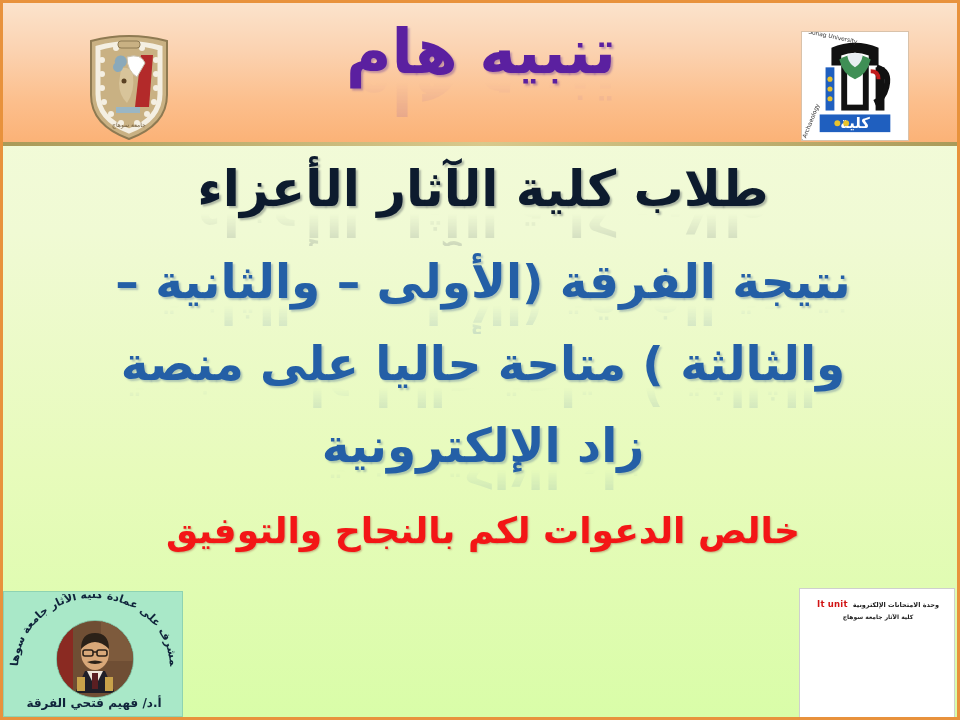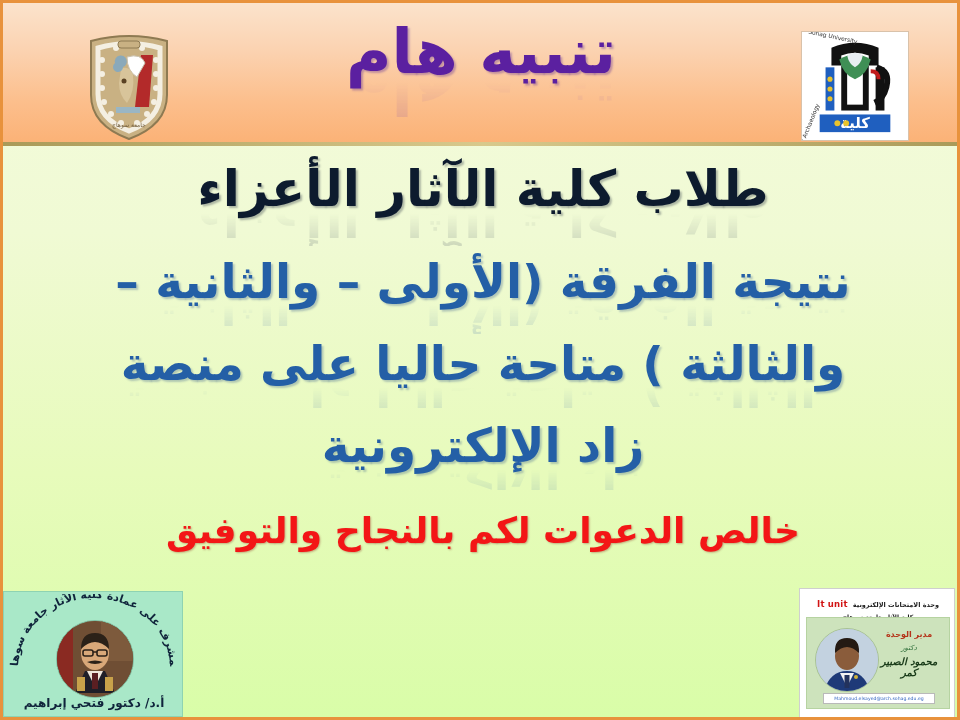--- a/index.html
+++ b/index.html
@@ -293,42 +293,25 @@
         <path d="M24 28 q14 -14 28 0 q0 -16 -14 -16 q-14 0 -14 16z" fill="#2b2118"></path>
         <rect x="26" y="29" width="10" height="6" rx="2" fill="none" stroke="#2b2118" stroke-width="1.6"></rect>
         <rect x="40" y="29" width="10" height="6" rx="2" fill="none" stroke="#2b2118" stroke-width="1.6"></rect>
         <line x1="36" y1="31" x2="40" y2="31" stroke="#2b2118" stroke-width="1.4"></line>
         <path d="M30 41 q8 -3 16 0 q-8 4 -16 0z" fill="#2b2118"></path>
         <rect x="20" y="56" width="8" height="14" fill="#c8a24a"></rect>
         <rect x="48" y="56" width="8" height="14" fill="#c8a24a"></rect>
       </svg>
     </div>
 
-    <div class="name">أ.د/ دكتور فتحي إبراهيم</div>
+    <div class="name">أ.د/ فهيم فتحي الفرقة</div>
   </div>
 
   <div class="card-right">
     <div class="card-head">
       <span class="unit-ar">وحدة الامتحانات الإلكترونية</span>
       <span class="unit-en">It unit</span>
       <span class="unit-ar2">كلية الآثار جامعة سوهاج</span>
     </div>
 
-    <div class="green-panel">
-      <div class="mgr-photo">
-        <svg viewBox="0 0 62 62" xmlns="http://www.w3.org/2000/svg">
-          <rect x="0" y="0" width="62" height="62" fill="#c3d2e0"></rect>
-          <path d="M8 62 q6 -20 23 -20 q17 0 23 20 z" fill="#1e3a78"></path>
-          <path d="M24 44 L31 58 L38 44 z" fill="#f2f2f2"></path>
-          <rect x="28.5" y="46" width="5" height="13" fill="#23325c"></rect>
-          <ellipse cx="31" cy="27" rx="12" ry="14" fill="#8a5c3b"></ellipse>
-          <path d="M19 24 q12 -12 24 0 q1 -15 -12 -15 q-13 0 -12 15z" fill="#241a13"></path>
-          <circle cx="40" cy="48" r="2" fill="#d0b23c"></circle>
-        </svg>
-      </div>
-      <div class="mgr-role">مدير الوحدة</div>
-      <div class="mgr-dr">دكتور</div>
-      <div class="mgr-name">محمود الصبير كمر</div>
-      <div class="mail-box">Mahmoud.elsayed@arch.sohag.edu.eg</div>
-    </div>
   </div>
 
 </div>
 
 </body></html>

